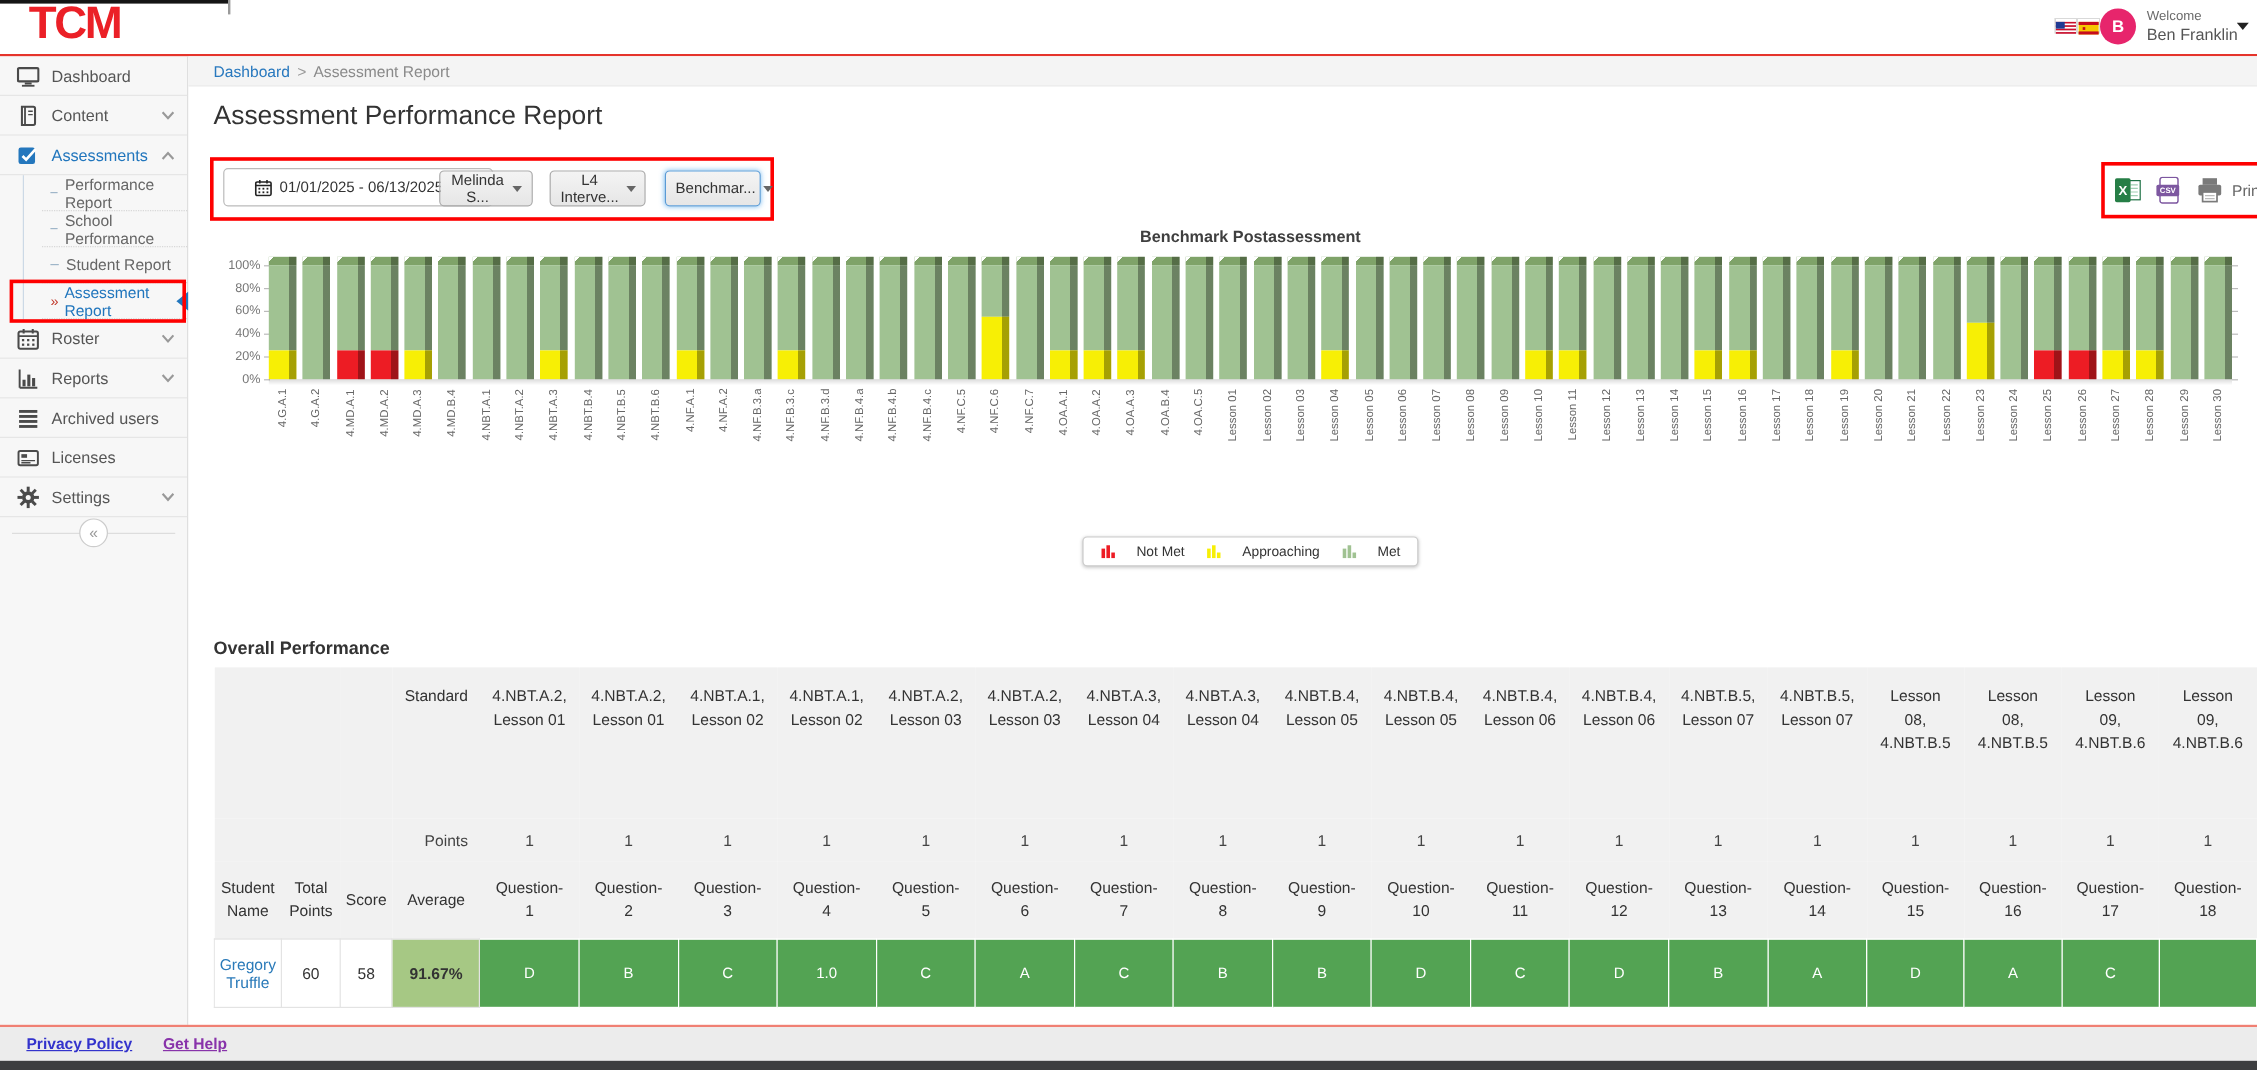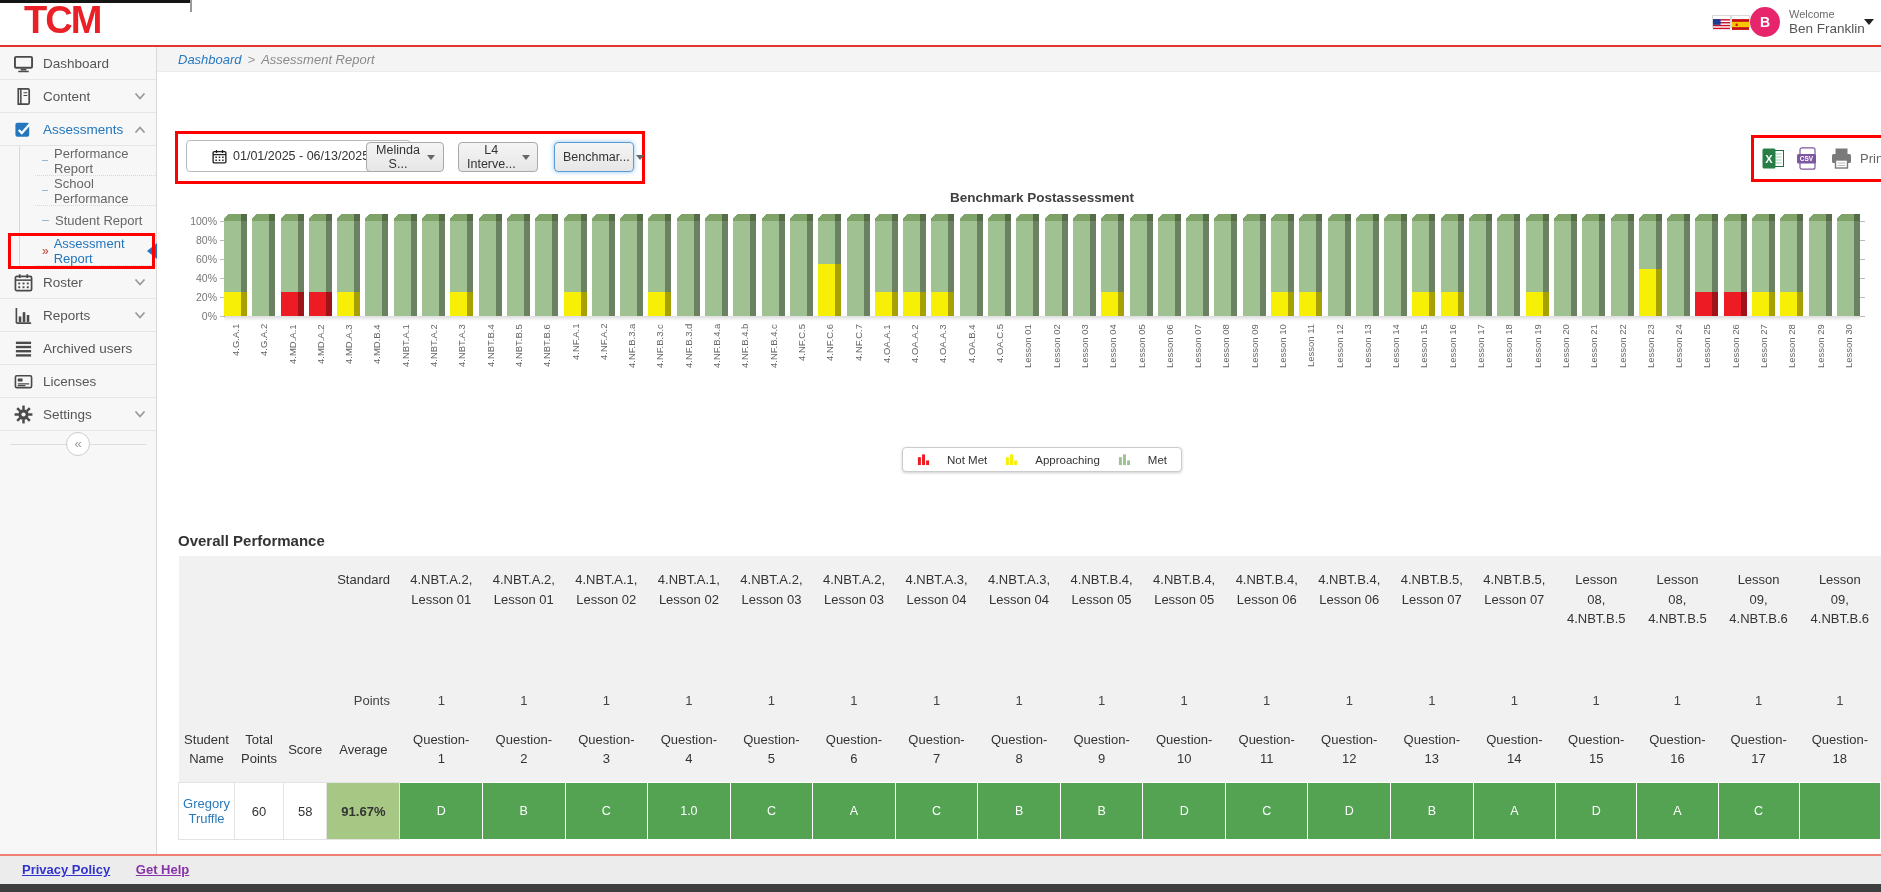--- a/index.html
+++ b/index.html
@@ -40,21 +40,21 @@
   .tri{position:absolute;right:-1px;top:50%;margin-top:-8px;width:0;height:0;
        border-top:8px solid transparent;border-bottom:8px solid transparent;border-right:10px solid #2176bd;}
   .sb-collapse{position:relative;height:27px;}
   .sb-collapse::before{content:"";position:absolute;left:10px;right:10px;top:13px;border-top:1px solid #ddd;}
   .collapse-btn{position:absolute;left:50%;margin-left:-12px;top:1px;width:24px;height:24px;border:1px solid #ccc;
        border-radius:50%;background:#fff;color:#999;text-align:center;line-height:22px;font-size:13px;cursor:pointer;box-sizing:border-box;}
 
   
   .main{position:absolute;left:157px;top:47px;right:0;height:807px;background:#fff;}
   .breadcrumb{position:absolute;left:0;top:0;right:0;height:25px;background:#f4f4f4;border-bottom:1px solid #ececec;
-              font-size:13px;line-height:25px;padding-left:21px;box-sizing:border-box;font-style:italic;}
+              font-size:13px;line-height:25px;padding-left:21px;box-sizing:border-box;}
   .crumb-link{color:#2878be;text-decoration:none;cursor:pointer;}
   .crumb-sep{color:#999;margin:0 6px;}
   .crumb-cur{color:#8a8a8a;}
   .page-title{position:absolute;left:21px;top:36px;font-size:22px;color:#333;}
 
   
   .filters-box{position:absolute;left:18px;top:84px;width:470px;height:53px;border:3px solid #fe0000;box-sizing:border-box;}
   .date-btn{position:absolute;left:8px;top:6px;height:32px;background:#fff;border:1px solid #bbb;border-radius:4px;
             display:flex;align-items:center;padding:0 25px;font-size:12.5px;color:#333;cursor:pointer;box-sizing:border-box;}
   .date-btn .cal{width:15px;height:15px;margin-right:6px;}
@@ -299,20 +299,21 @@
       </nav>
     <div class="sb-collapse">
       <div class="collapse-btn">«</div>
     </div>
   </div>
 
   <div class="main">
     <div class="breadcrumb">
       <a class="crumb-link">Dashboard</a><span class="crumb-sep">&gt;</span><span class="crumb-cur">Assessment Report</span>
     </div>
+    <div class="page-title">Assessment Performance Report</div>
 
     <div class="filters-box">
       <button class="date-btn" style="border:1px solid #bbb;">
         <span class="cal">
           <svg viewBox="0 0 20 20">
               <rect x="1.5" y="3.5" width="17" height="15" rx="1.5" fill="none" stroke="#222" stroke-width="1.8"></rect>
               <path d="M1.5 7.5h17" stroke="#222" stroke-width="1.6"></path>
               <path d="M6 1.2v4M14 1.2v4" stroke="#222" stroke-width="1.8"></path>
               <g fill="#222">
                 <rect x="4.5" y="10" width="2" height="2"></rect>

